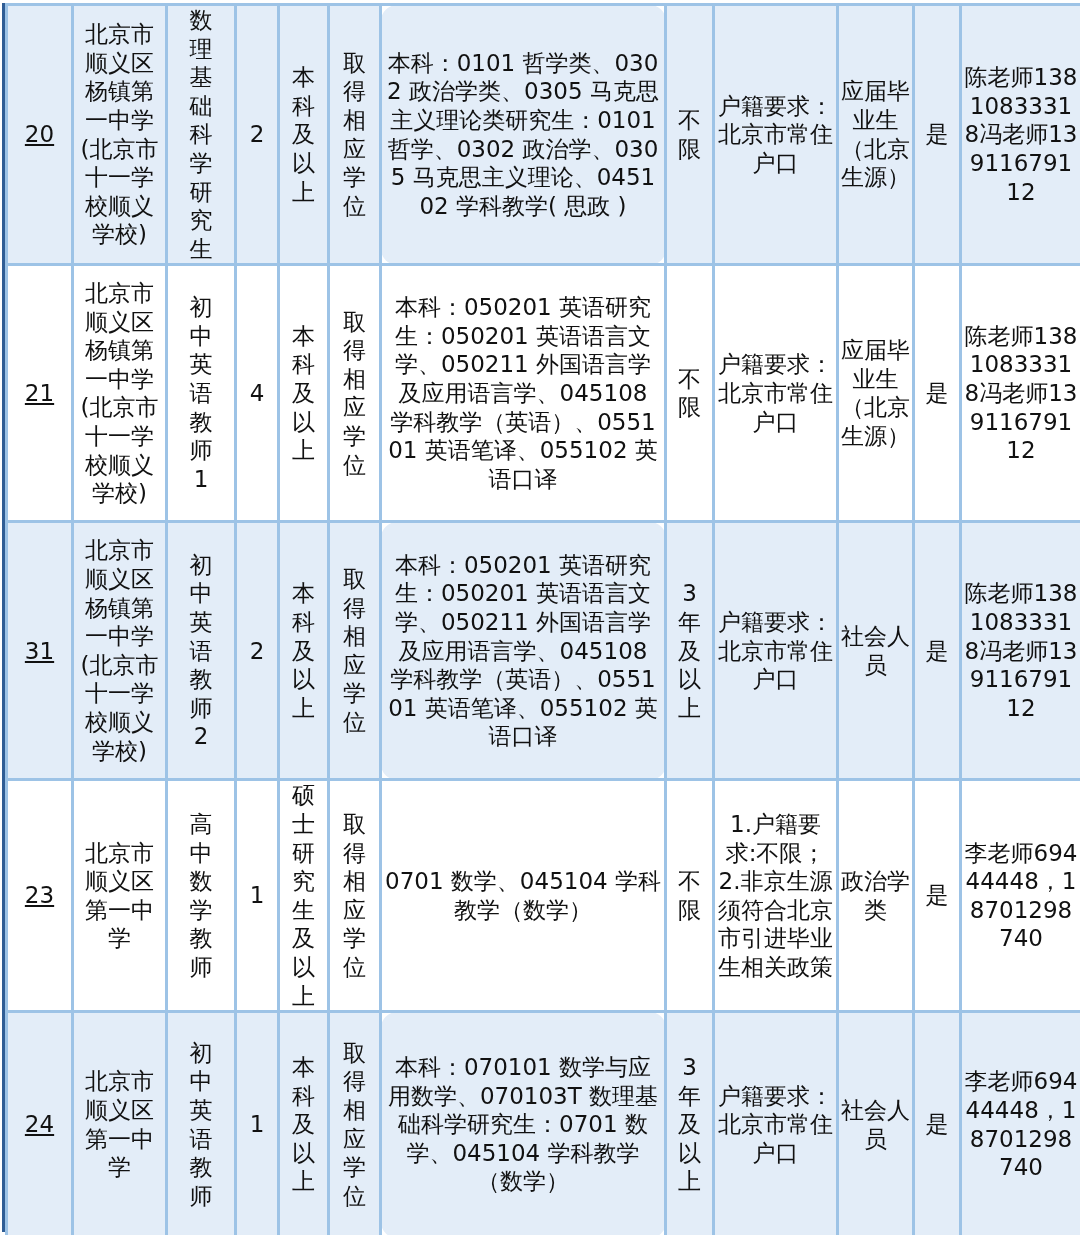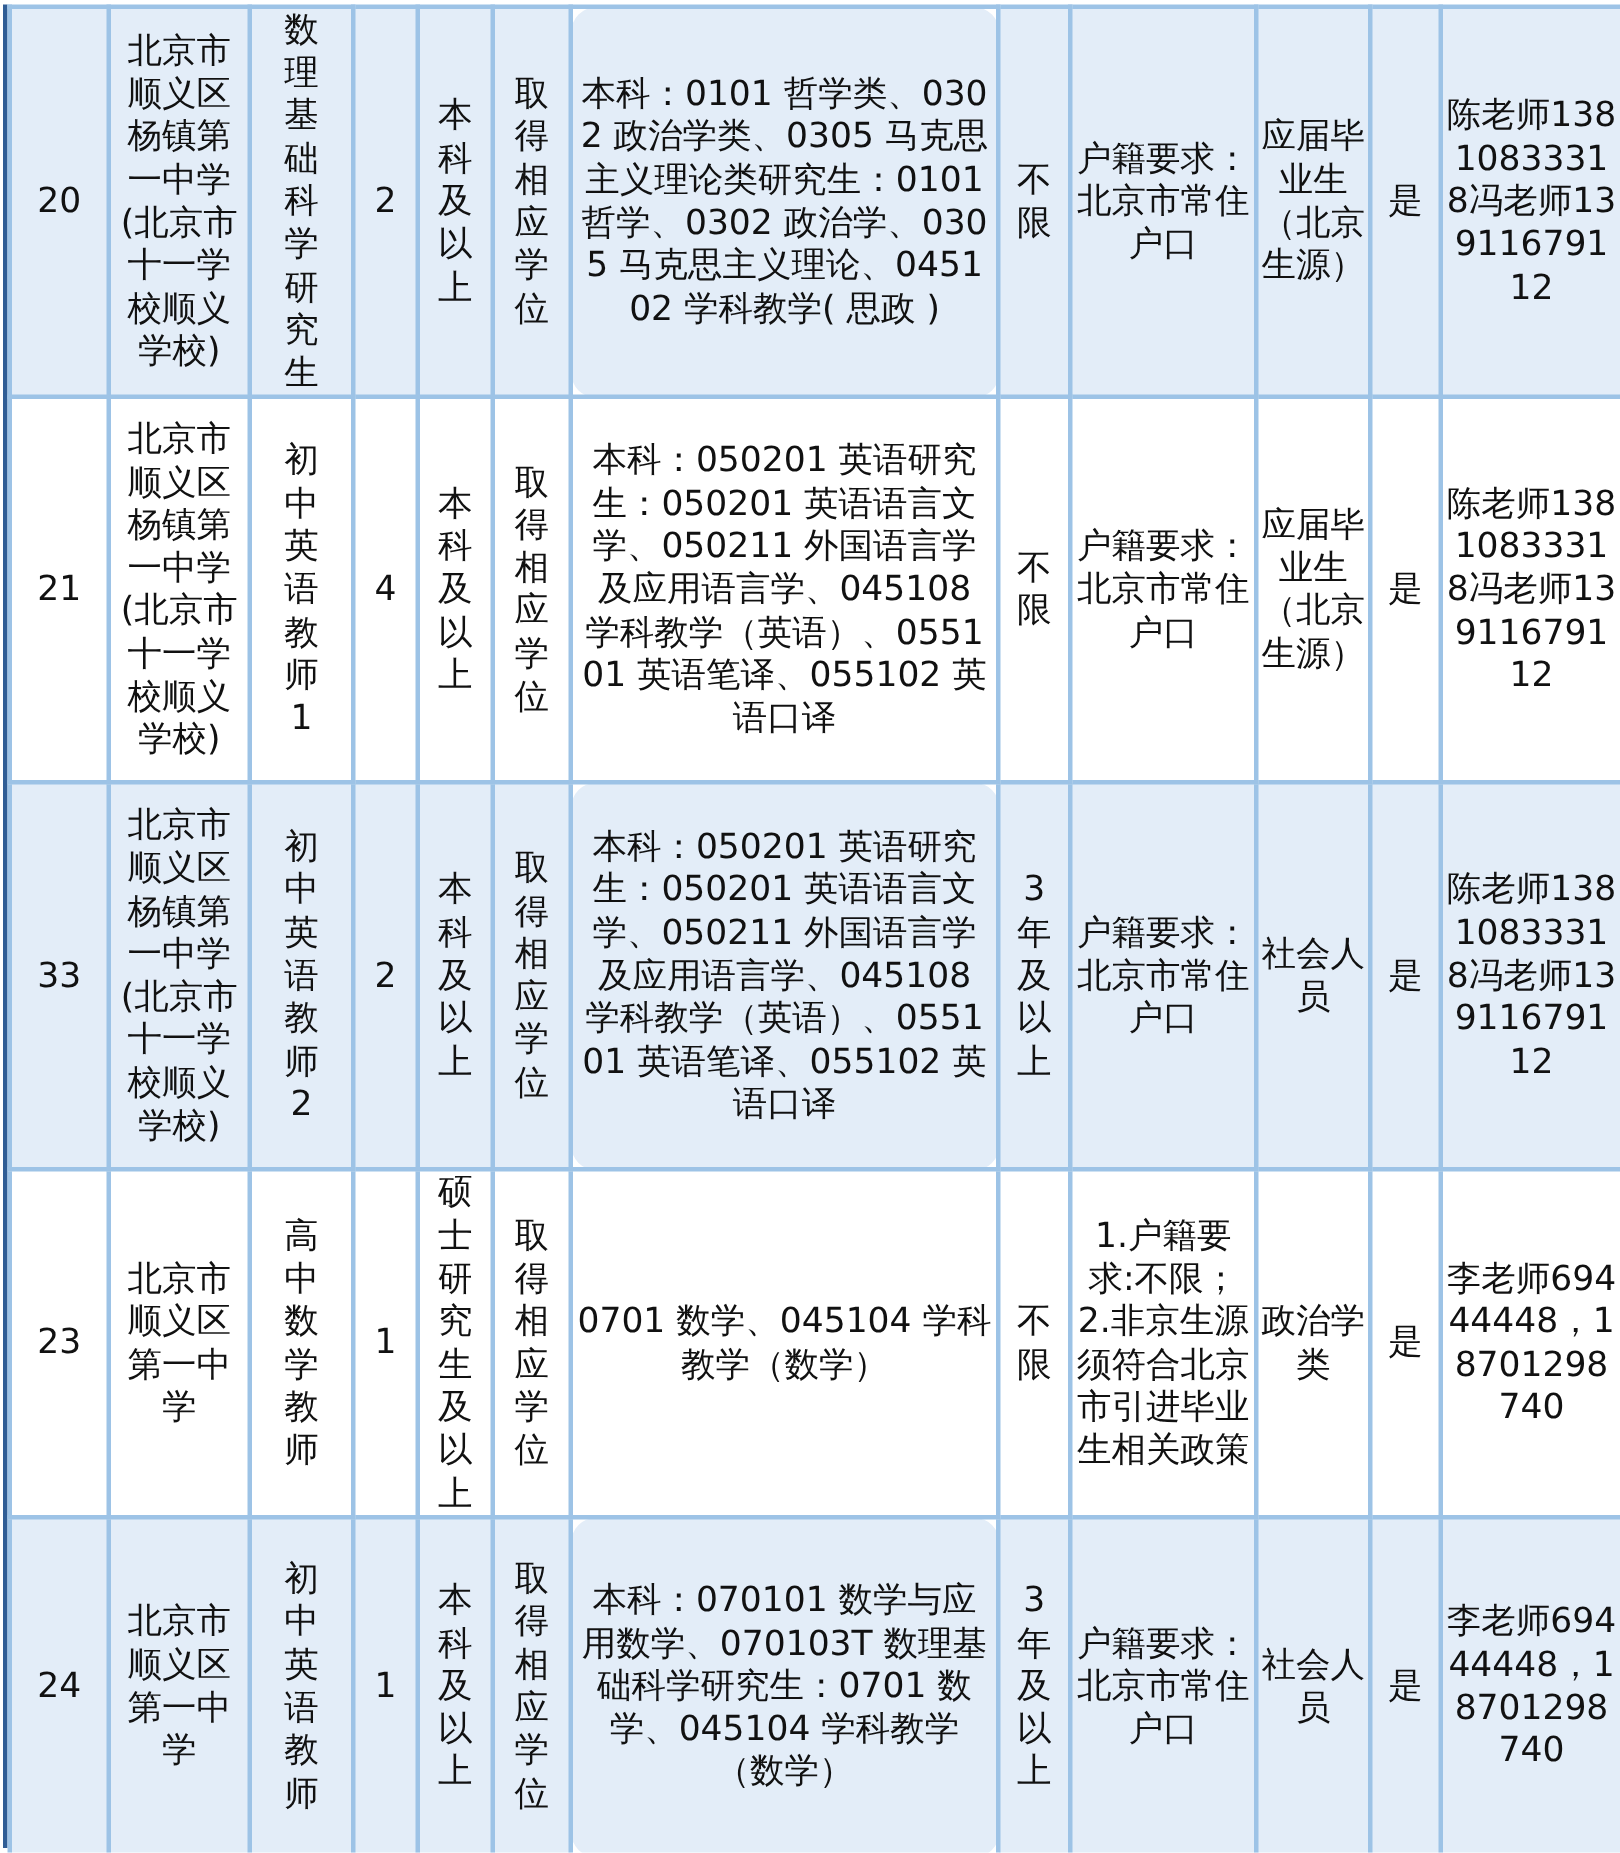--- a/index.html
+++ b/index.html
@@ -35,21 +35,21 @@
       text-align: center;
       vertical-align: middle;
       font-size: 23px;
       line-height: 28.6px;
       padding: 0 2px;
       word-break: break-all;
       overflow-wrap: anywhere;
     }
     tr.shaded td { background: #e3edf8; }
     tr.plain td { background: #ffffff; }
-    td.col-seq { font-size: 23px; }
+    td.col-seq { font-size: 23px; text-decoration: underline; }
     td.col-vertical span,
     td.vertical span {
       display: inline-block;
       width: 1.05em;
       word-break: break-all;
       line-height: 28.6px;
     }
     td.col-major {
       padding: 0 8px;
       line-height: 28.6px;
@@ -102,21 +102,21 @@
         <td class="vertical"><span>取得相应学位</span></td>
         <td class="col-major">本科：050201 英语研究生：050201 英语语言文学、050211 外国语言学及应用语言学、045108 学科教学（英语）、055101 英语笔译、055102 英语口译</td>
         <td class="vertical"><span>不限</span></td>
         <td class="col-hukou">户籍要求：北京市常住户口</td>
         <td class="col-source">应届毕业生（北京生源）</td>
         <td class="col-flag">是</td>
         <td class="col-contact">陈老师13810833318冯老师13911679112</td>
       </tr>
 
       <tr class="shaded" style="height:258px">
-        <td class="col-seq">33</td>
+        <td class="col-seq">31</td>
         <td class="col-school">北京市顺义区杨镇第一中学(北京市十一学校顺义学校)</td>
         <td class="vertical"><span>初中英语教师 2</span></td>
         <td class="col-count">2</td>
         <td class="vertical"><span>本科及以上</span></td>
         <td class="vertical"><span>取得相应学位</span></td>
         <td class="col-major">本科：050201 英语研究生：050201 英语语言文学、050211 外国语言学及应用语言学、045108 学科教学（英语）、055101 英语笔译、055102 英语口译</td>
         <td class="vertical"><span>3年及以上</span></td>
         <td class="col-hukou">户籍要求：北京市常住户口</td>
         <td class="col-source">社会人员</td>
         <td class="col-flag">是</td>

